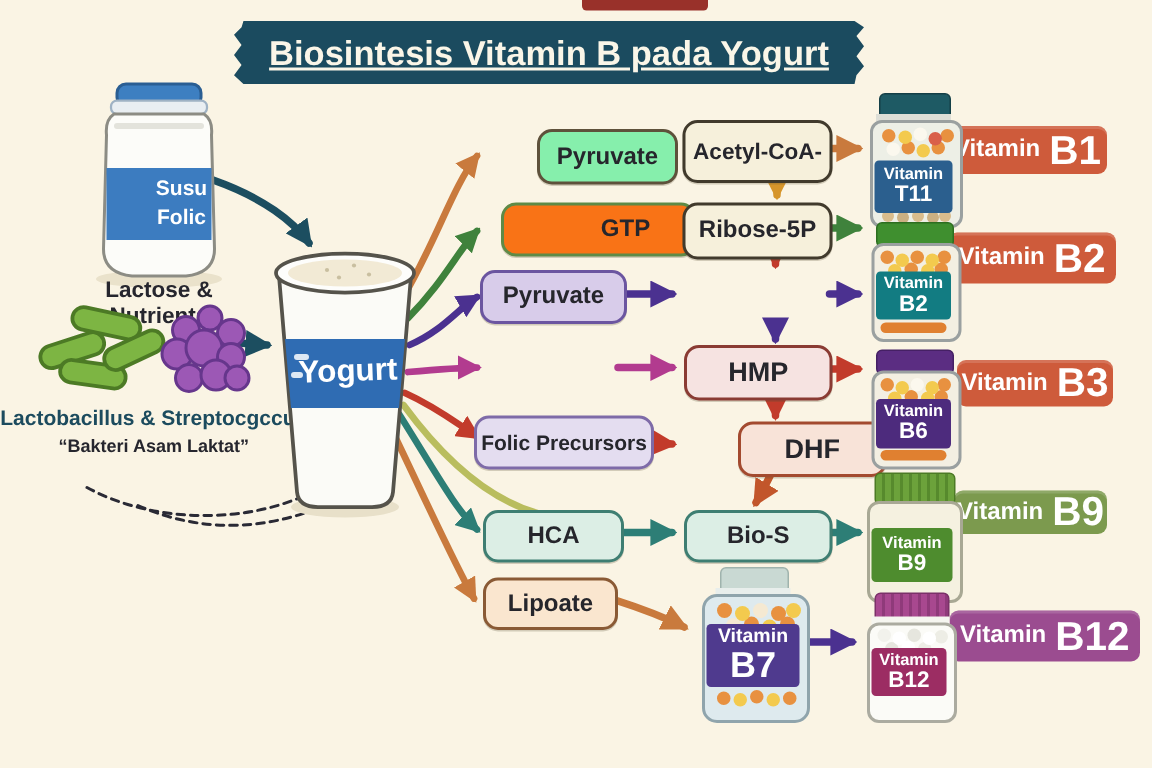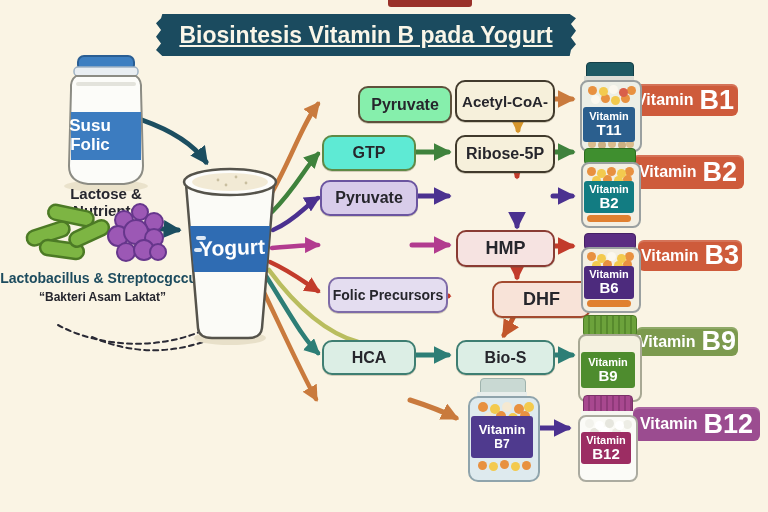--- a/index.html
+++ b/index.html
@@ -13,42 +13,42 @@
     z-index:3;display:flex;align-items:center;justify-content:center;font-weight:bold;
     font-size:23px;white-space:nowrap;
     clip-path:polygon(1.5% 0,98.5% 0,100% 10%,98.8% 24%,100% 40%,98.8% 56%,100% 72%,98.8% 86%,98.5% 100%,1.5% 100%,0 86%,1.2% 70%,0 54%,1.2% 38%,0 22%,1.2% 10%);text-decoration:underline;}
   .redsliver{left:388px;top:0;width:84px;height:7px;background:#99312A;z-index:3;border-radius:0 0 3px 3px;}
 
   
   .node{position:absolute;z-index:2;display:flex;align-items:center;justify-content:center;
     font-weight:bold;font-size:16px;color:#26262C;border:2px solid;border-radius:10px;
     box-shadow:0 1px 0 rgba(90,80,50,.25);}
   #pyruvate{left:322px;top:86px;width:90px;height:33px;background:#86efac;border-color:#5E513B;margin-left:36px;}
-  #gtp{left:322px;top:135px;width:90px;height:32px;background:#5eead4;border-color:#5F8A46;}
+  #gtp{left:334px;top:135px;width:90px;height:32px;background:#f97316;border-color:#5F8A46;padding-left:36px;}
   #aspartate{left:320px;top:180px;width:94px;height:32px;background:#D8CCEA;border-color:#6B55A0;}
   #keto{left:322px;top:228px;width:90px;height:32px;background:#E0D8EF;border-color:#7E6BA8;}
-  #folic{left:316px;top:277px;width:116px;height:32px;background:#E4DDF0;border-color:#7E6BA8;font-size:14px;margin-left:12px;}
+  #folic{left:316px;top:277px;width:116px;height:32px;background:#E4DDF0;border-color:#7E6BA8;font-size:14px;}
   #hca{left:322px;top:340px;width:90px;height:31px;background:#DCEEE5;border-color:#3E7E72;}
   #lipoate{left:322px;top:385px;width:86px;height:31px;background:#FAE6CF;border-color:#8A5A35;}
   #acetyl{left:455px;top:80px;width:96px;height:38px;background:#F6F0DB;border-color:#413A2C;font-size:15px;}
   #ribose{left:455px;top:135px;width:96px;height:34px;background:#F6F0DB;border-color:#413A2C;}
   #dapa{left:456px;top:180px;width:95px;height:33px;background:#DCD2EC;border-color:#6B55A0;font-size:17px;}
   #hmp{left:456px;top:230px;width:95px;height:33px;background:#F6E3E1;border-color:#8A3B33;font-size:18px;}
   #dhf{left:456px;top:281px;width:95px;height:33px;background:#F8E3D8;border-color:#A34A2F;font-size:18px;margin-left:36px;}
   #bios{left:456px;top:340px;width:95px;height:31px;background:#DCEEE5;border-color:#3E7E72;}
 
   
   .caption{position:absolute;z-index:2;text-align:center;font-weight:bold;}
   #capMilk{left:36px;top:185px;width:140px;font-size:15px;color:#26262E;}
   #capBact1{left:0px;top:270px;width:205px;font-size:14px;color:#1C4B5E;}
   #capBact2{left:10px;top:290px;width:185px;font-size:12px;color:#26262E;}
 
   
-  #milkText{left:55px;top:116px;width:70px;z-index:2;text-align:center;color:#FFF;font-weight:bold;
-    font-size:17px;line-height:19px;}
+  #milkText{left:86px;top:116px;width:70px;z-index:2;text-align:center;color:#FFF;font-weight:bold;
+    font-size:14px;line-height:19px;}
   #yogurtText{left:192px;top:236px;width:80px;z-index:2;text-align:center;color:#FFF;font-weight:bold;
     font-size:21px;transform:rotate(-2deg);}
 
   
   .bpart{position:absolute;z-index:3;}
   .cap{border-radius:4px;}
   .bodyjar{border:2px solid #9AA0A0;border-radius:8px;background:#F0F0E8;}
   .blabel{color:#FFF;text-align:center;font-weight:bold;border-radius:3px;display:flex;
     flex-direction:column;justify-content:center;line-height:1.1;z-index:4;}
   .blabel .l1{font-size:11px;}
@@ -205,20 +205,21 @@
     <circle cx="68" cy="21" r="1.4" fill="#C9BFA0"></circle>
       <circle cx="48" cy="23" r="1.4" fill="#C9BFA0"></circle>
   </svg>
   <div class="abs" id="yogurtText">Yogurt</div>
 
   <div class="node" id="pyruvate">Pyruvate</div>
   <div class="node" id="gtp">GTP</div>
   <div class="node" id="aspartate">Pyruvate</div>
   <div class="node" id="folic">Folic Precursors</div>
   <div class="node" id="hca">HCA</div>
+  <div class="node" id="lipoate">Lipoate</div>
 
   <div class="node" id="acetyl">Acetyl-CoA-</div>
   <div class="node" id="ribose">Ribose-5P</div>
   <div class="node" id="hmp">HMP</div>
   <div class="node" id="dhf">DHF</div>
   <div class="node" id="bios">Bio-S</div>
 
   <div class="bpart cap" style="left:586px;top:62px;width:46px;height:16px;background:#1E5A64;border:1.5px solid #143F47"></div>
   <div class="bpart" style="left:584px;top:76px;width:50px;height:6px;background:#DDDED6"></div>
   <div class="bpart bodyjar" style="left:580px;top:80px;width:58px;height:68px;background:#EDEFE6"></div>
@@ -263,21 +264,21 @@
     <span class="l2">B12</span>
   </div>
 
   <div class="bpart cap" style="left:480px;top:378px;width:44px;height:16px;background:#C9D9D3;border:1.5px solid #9FB3AD"></div>
   <div class="bpart" style="left:477px;top:392px;width:50px;height:6px;background:#E8EEEC"></div>
   <div class="bpart bodyjar" style="left:468px;top:396px;width:68px;height:82px;background:#DEEAEE;border-color:#8FA4AC;border-radius:10px"></div>
   <div class="bpart pills" style="left:478px;top:402px;width:10px;height:10px;background:#E89140;box-shadow:12px 2px 0 #F3CA4E,24px 0 0 #F5E9D2,36px 2px 0 #E89140,46px 0 0 #F3CA4E,6px 10px 0 #F5E9D2,18px 9px 0 #E89140,30px 11px 0 #F3CA4E,42px 9px 0 #E89140"></div>
   <div class="bpart pills" style="left:478px;top:461px;background:#E89140;box-shadow:11px 1px 0 #F3CA4E,22px -1px 0 #E89140,33px 1px 0 #F3CA4E,44px 0 0 #E89140"></div>
   <div class="bpart blabel" style="left:471px;top:416px;width:62px;height:42px;background:#4F3A8E">
     <span class="l1" style="font-size:13px">Vitamin</span>
-    <span class="l2" style="font-size:12px">B7</span>
+    <span class="l2" style="font-size:24px">B7</span>
   </div>
 
   <div class="banner" id="ban1">
     <span class="pfx">Vitamin</span>
     <span class="code">B1</span>
   </div>
   <div class="banner" id="ban2">
     <span class="pfx">Vitamin</span>
     <span class="code">B2</span>
   </div>

